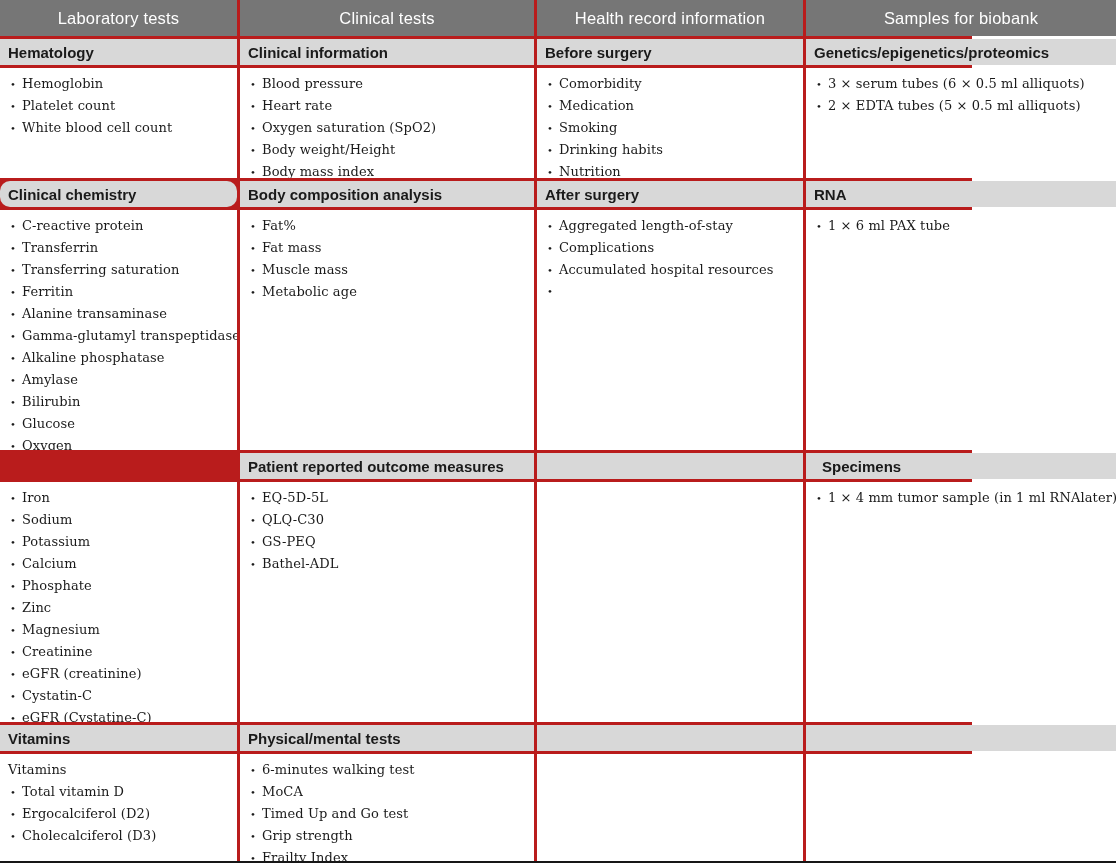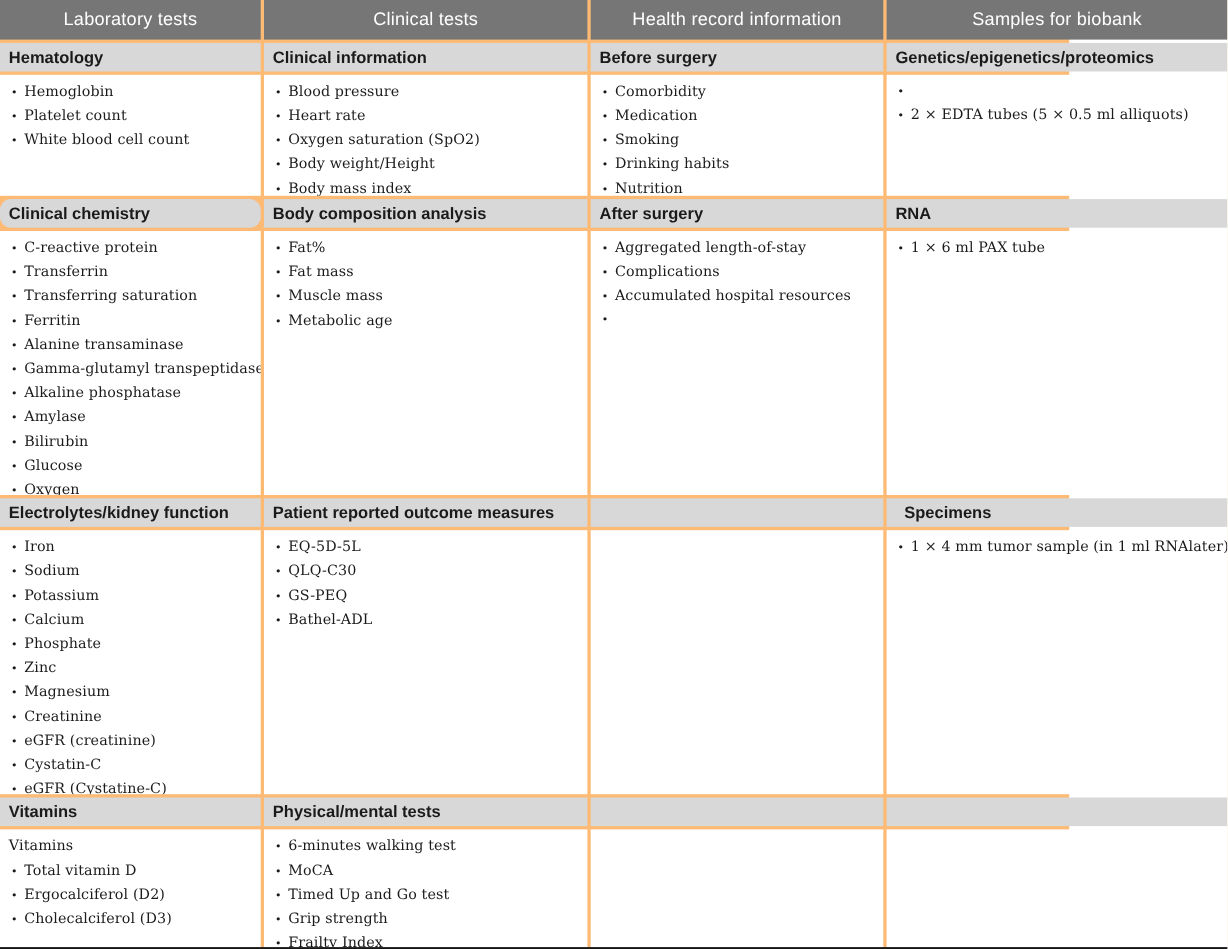--- a/index.html
+++ b/index.html
@@ -16,21 +16,21 @@
     overflow: hidden;
   }
   #table-grid {
     display: grid;
     grid-template-columns: 237px 294px 266px 310px;
     grid-template-rows: 36px 26px 110px 26px 240px 26px 240px 26px 107px;
     column-gap: 3px;
     row-gap: 3px;
     width: 972px;
     height: 861px;
-    background: #fdba74;
+    background: #b91c1c;
   }
   .header-cell {
     background: #767676;
     color: #ffffff;
     font-family: "Liberation Sans", sans-serif;
     font-size: 16.5px;
     font-weight: 400;
     letter-spacing: 0.2px;
     display: flex;
     align-items: center;
@@ -155,23 +155,20 @@
           <li class="item-row">
             <span class="bullet">•</span>
             <span class="item-text">Glucose</span>
           </li>
           <li class="item-row">
             <span class="bullet">•</span>
             <span class="item-text">Oxygen</span>
           </li>
         </ul>
       </div>
-      <div class="band-cell" style="grid-area: 6 / 1;">
-        <span>Electrolytes/kidney function</span>
-      </div>
       <div class="content-cell" style="grid-area: 7 / 1;">
         <ul class="item-list">
           <li class="item-row">
             <span class="bullet">•</span>
             <span class="item-text">Iron</span>
           </li>
           <li class="item-row">
             <span class="bullet">•</span>
             <span class="item-text">Sodium</span>
           </li>
@@ -396,20 +393,21 @@
       </div>
       <div class="content-cell" style="grid-area: 9 / 3;"></div>
       <div class="header-cell" style="grid-area: 1 / 4;">Samples for biobank</div>
       <div class="band-cell" style="grid-area: 2 / 4;">
         <span>Genetics/epigenetics/proteomics</span>
       </div>
       <div class="content-cell" style="grid-area: 3 / 4;">
         <ul class="item-list">
           <li class="item-row">
             <span class="bullet">•</span>
+            <span class="item-text">3 × serum tubes (6 × 0.5 ml alliquots)</span>
           </li>
           <li class="item-row">
             <span class="bullet">•</span>
             <span class="item-text">2 × EDTA tubes (5 × 0.5 ml alliquots)</span>
           </li>
         </ul>
       </div>
       <div class="band-cell" style="grid-area: 4 / 4;">
         <span>RNA</span>
       </div>

